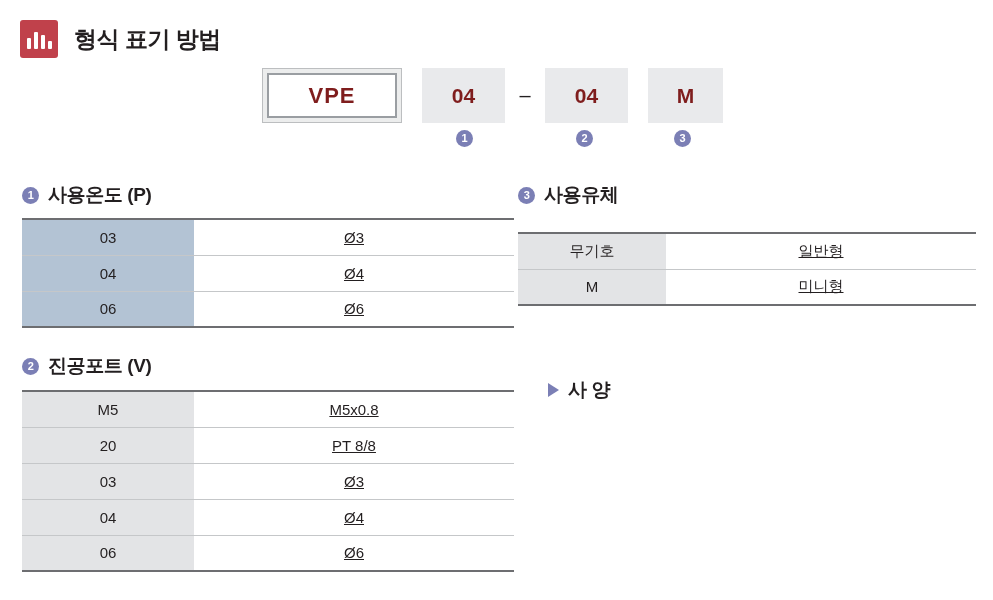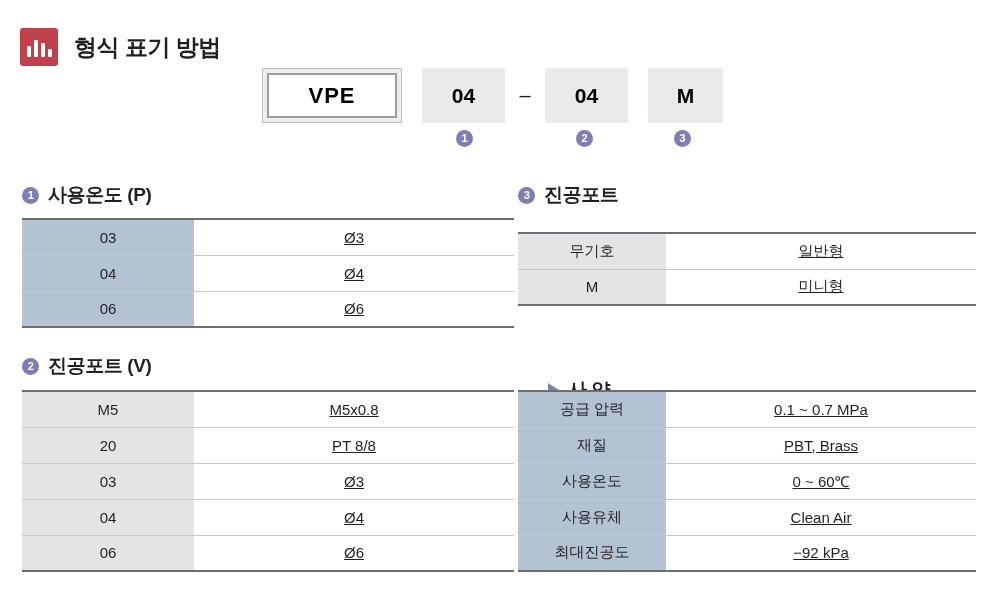--- a/index.html
+++ b/index.html
@@ -8,21 +8,21 @@
     width: 993px; height: 600px;
     background: #ffffff;
     font-family: "Liberation Sans", sans-serif;
     color: #231f20;
     overflow: hidden;
   }
   .page { position: relative; width: 993px; height: 600px; }
 
   
   .header {
-    position: absolute; left: 20px; top: 28px;
+    position: absolute; left: 20px; top: 20px;
     display: flex; align-items: center; gap: 16px;
   }
   .header-icon {
     width: 38px; height: 38px;
     background: #c0414b;
     border-radius: 3px;
     display: flex; align-items: flex-end; justify-content: center;
     padding-bottom: 9px; gap: 3px;
   }
   .header-icon i { display: block; width: 4px; background: #ffffff; border-radius: 1px; }
@@ -37,21 +37,21 @@
 
   
   .code-row {
     position: absolute; left: 262px; top: 68px;
     display: flex; align-items: center;
   }
   .code-box {
     background: #e9eaec;
     height: 55px;
     display: flex; align-items: center; justify-content: center;
-    font-size: 21px; font-weight: bold; color: #000000;
+    font-size: 21px; font-weight: bold; color: #7f1d1d;
   }
   .code-box.main {
     width: 140px;
     background: #eceded;
     border: 1px solid #bcbec0;
     padding: 4px;
   }
   .code-box.main .inner {
     width: 100%; height: 100%;
     border: 2px solid #9a9ea2;
@@ -212,59 +212,35 @@
     </tr>
     <tr>
       <td class="key-grey col-k-150">06</td>
       <td class="val col-v-320">Ø6</td>
     </tr>
   </tbody>
     </table>
 
   <div class="sec-title" id="t-body">
     <span class="num">3</span>
-    <span>진공포트</span>
+    <span>사용유체</span>
   </div>
 
   <table class="spec" id="tbl-body">
     <tbody>
         <tr>
       <td class="key-grey col-k-148">무기호</td>
       <td class="val col-v-310">일반형</td>
     </tr>
     <tr>
       <td class="key-grey col-k-148">M</td>
       <td class="val col-v-310">미니형</td>
     </tr>
   </tbody>
     </table>
 
   <div class="sec-title" id="t-spec">
     <span class="tri"></span>
     <span>사 양</span>
   </div>
 
-  <table class="spec" id="tbl-spec">
-    <tbody>
-        <tr>
-      <td class="key-blue col-k-148">공급 압력</td>
-      <td class="val col-v-310">0.1 ~ 0.7 MPa</td>
-    </tr>
-    <tr>
-      <td class="key-blue col-k-148">재질</td>
-      <td class="val col-v-310">PBT, Brass</td>
-    </tr>
-    <tr>
-      <td class="key-blue col-k-148">사용온도</td>
-      <td class="val col-v-310">0 ~ 60℃</td>
-    </tr>
-    <tr>
-      <td class="key-blue col-k-148">사용유체</td>
-      <td class="val col-v-310">Clean Air</td>
-    </tr>
-    <tr>
-      <td class="key-blue col-k-148">최대진공도</td>
-      <td class="val col-v-310">−92 kPa</td>
-    </tr>
-  </tbody>
-    </table>
 
 </div>
 
 </body></html>

